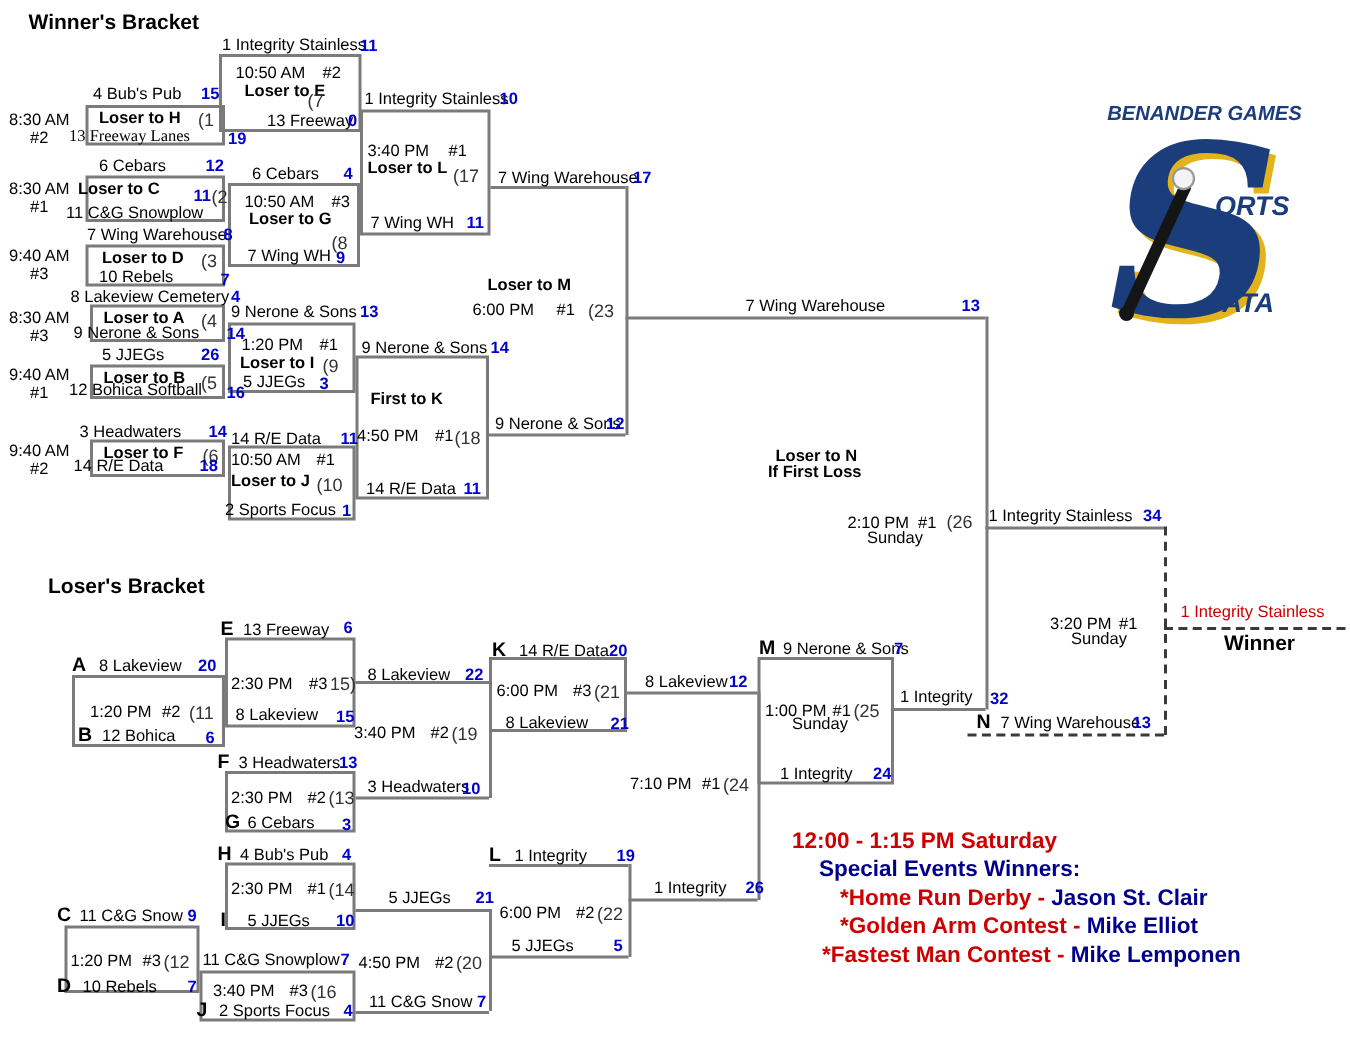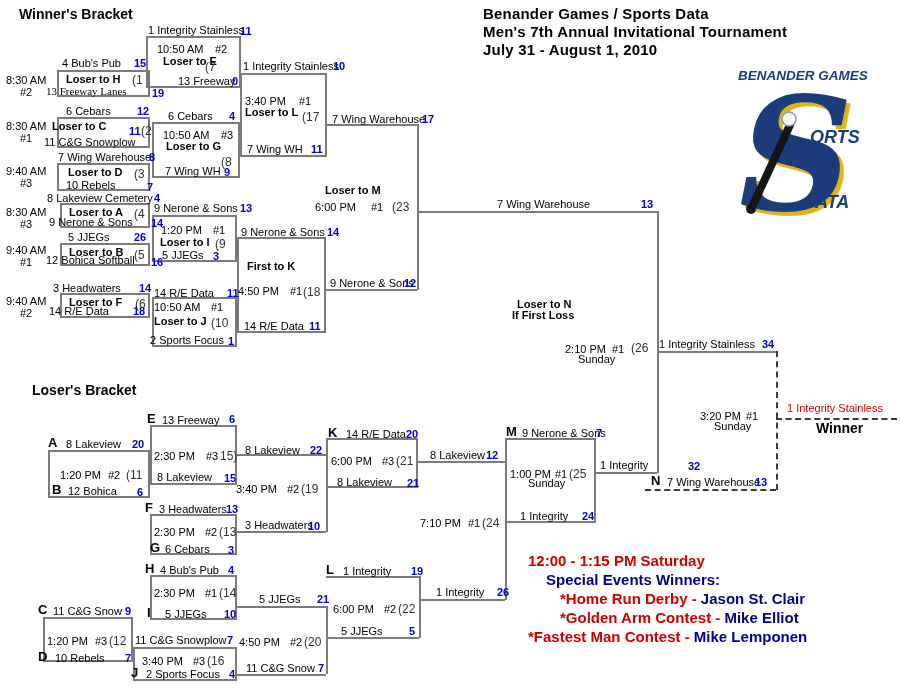--- a/index.html
+++ b/index.html
@@ -33,46 +33,41 @@
   .se.navy-line{color:#00008b;}
 </style>
 </head>
 <body>
 
 <div id="stage">
 
   <div class="section-title" style="left:19px;top:6px">Winner's Bracket</div>
   <div class="section-title" style="left:32px;top:382px">Loser's Bracket</div>
 
-  <div class="main-title">
-    <div>Benander Games / Sports Data</div>
-    <div>Men's 7th Annual Invitational Tournament</div>
-    <div>July 31 - August 1, 2010</div>
-  </div>
 
   <svg class="abs" style="left:715px;top:58px" width="180" height="170" viewBox="0 0 180 170">
     <text x="88" y="22" text-anchor="middle" font-family="Liberation Sans, sans-serif" font-style="italic" font-weight="bold" font-size="13.5" fill="#1b3d7c">BENANDER GAMES</text>
     <text x="24" y="152" font-family="DejaVu Serif, serif" font-style="italic" font-weight="bold" font-size="158" fill="#e3b31c" transform="translate(4,4)">S</text>
     <text x="24" y="152" font-family="DejaVu Serif, serif" font-style="italic" font-weight="bold" font-size="158" fill="#1b3d7c">S</text>
     <line x1="75" y1="67" x2="38" y2="147" stroke="#151515" stroke-width="8" stroke-linecap="round"></line>
     <circle cx="36" cy="151" r="5" fill="#151515"></circle>
     <circle cx="74" cy="61" r="7" fill="#f4f4f4" stroke="#999" stroke-width="1.5"></circle>
     <text x="95" y="85" font-family="Liberation Sans, sans-serif" font-style="italic" font-weight="bold" font-size="18" fill="#1b3d7c">ORTS</text>
     <text x="100" y="150" font-family="Liberation Sans, sans-serif" font-style="italic" font-weight="bold" font-size="18" fill="#1b3d7c">ATA</text>
   </svg>
 
   <div class="se red-line" style="left:528px;top:552px">12:00 - 1:15 PM Saturday</div>
   <div class="se" style="left:560px;top:590px">
     <span class="ev">*Home Run Derby - </span><span class="wn">Jason St. Clair</span>
   </div>
   <div class="se navy-line" style="left:546px;top:571px">Special Events Winners:</div>
   <div class="se" style="left:560px;top:609px">
     <span class="ev">*Golden Arm Contest - </span><span class="wn">Mike Elliot</span>
   </div>
-  <div class="se" style="left:528px;top:628px">
+  <div class="se" style="left:548px;top:628px">
     <span class="ev">*Fastest Man Contest - </span><span class="wn">Mike Lemponen</span>
   </div>
 
   <div id="bracket">
       <div class="gbox" style="left: 57px; top: 70px; width: 93px; height: 27px;"></div>
       <div class="gbox" style="left: 57px; top: 117px; width: 93px; height: 31px;"></div>
       <div class="gbox" style="left: 57px; top: 163px; width: 93px; height: 28px;"></div>
       <div class="gbox" style="left: 60px; top: 203px; width: 90px; height: 25px;"></div>
       <div class="gbox" style="left: 60px; top: 243px; width: 90px; height: 23px;"></div>
       <div class="gbox" style="left: 60px; top: 293px; width: 90px; height: 25px;"></div>
@@ -218,21 +213,21 @@
       <div class="abs g" style="left: 392px; top: 200px;">(23</div>
       <div class="abs t" style="left: 497px; top: 198px;">7 Wing Warehouse</div>
       <div class="abs s" style="left: 641px; top: 198px;">13</div>
       <div class="abs n" style="left: 517px; top: 298px;">Loser to N</div>
       <div class="abs n" style="left: 512px; top: 309px;">If First Loss</div>
       <div class="abs i" style="left: 565px; top: 343px;">2:10 PM</div>
       <div class="abs i" style="left: 612px; top: 343px;">#1</div>
       <div class="abs g" style="left: 631px; top: 341px;">(26</div>
       <div class="abs i" style="left: 578px; top: 353px;">Sunday</div>
       <div class="abs t" style="left: 600px; top: 459px;">1 Integrity</div>
-      <div class="abs s" style="left: 660px; top: 460px; padding-left: 28px;">32</div>
+      <div class="abs s" style="left: 660px; top: 460px;">32</div>
       <div class="abs t" style="left: 659px; top: 338px;">1 Integrity Stainless</div>
       <div class="abs s" style="left: 762px; top: 338px;">34</div>
       <div class="abs i" style="left: 700px; top: 410px;">3:20 PM</div>
       <div class="abs i" style="left: 746px; top: 410px;">#1</div>
       <div class="abs i" style="left: 714px; top: 420px;">Sunday</div>
       <div class="abs lt" style="left: 651px; top: 473px;">N</div>
       <div class="abs t" style="left: 667px; top: 476px;">7 Wing Warehouse</div>
       <div class="abs s" style="left: 755px; top: 476px;">13</div>
       <div class="abs red" style="left: 787px; top: 402px;">1 Integrity Stainless</div>
       <div class="abs win" style="left: 816px; top: 420px;">Winner</div>

